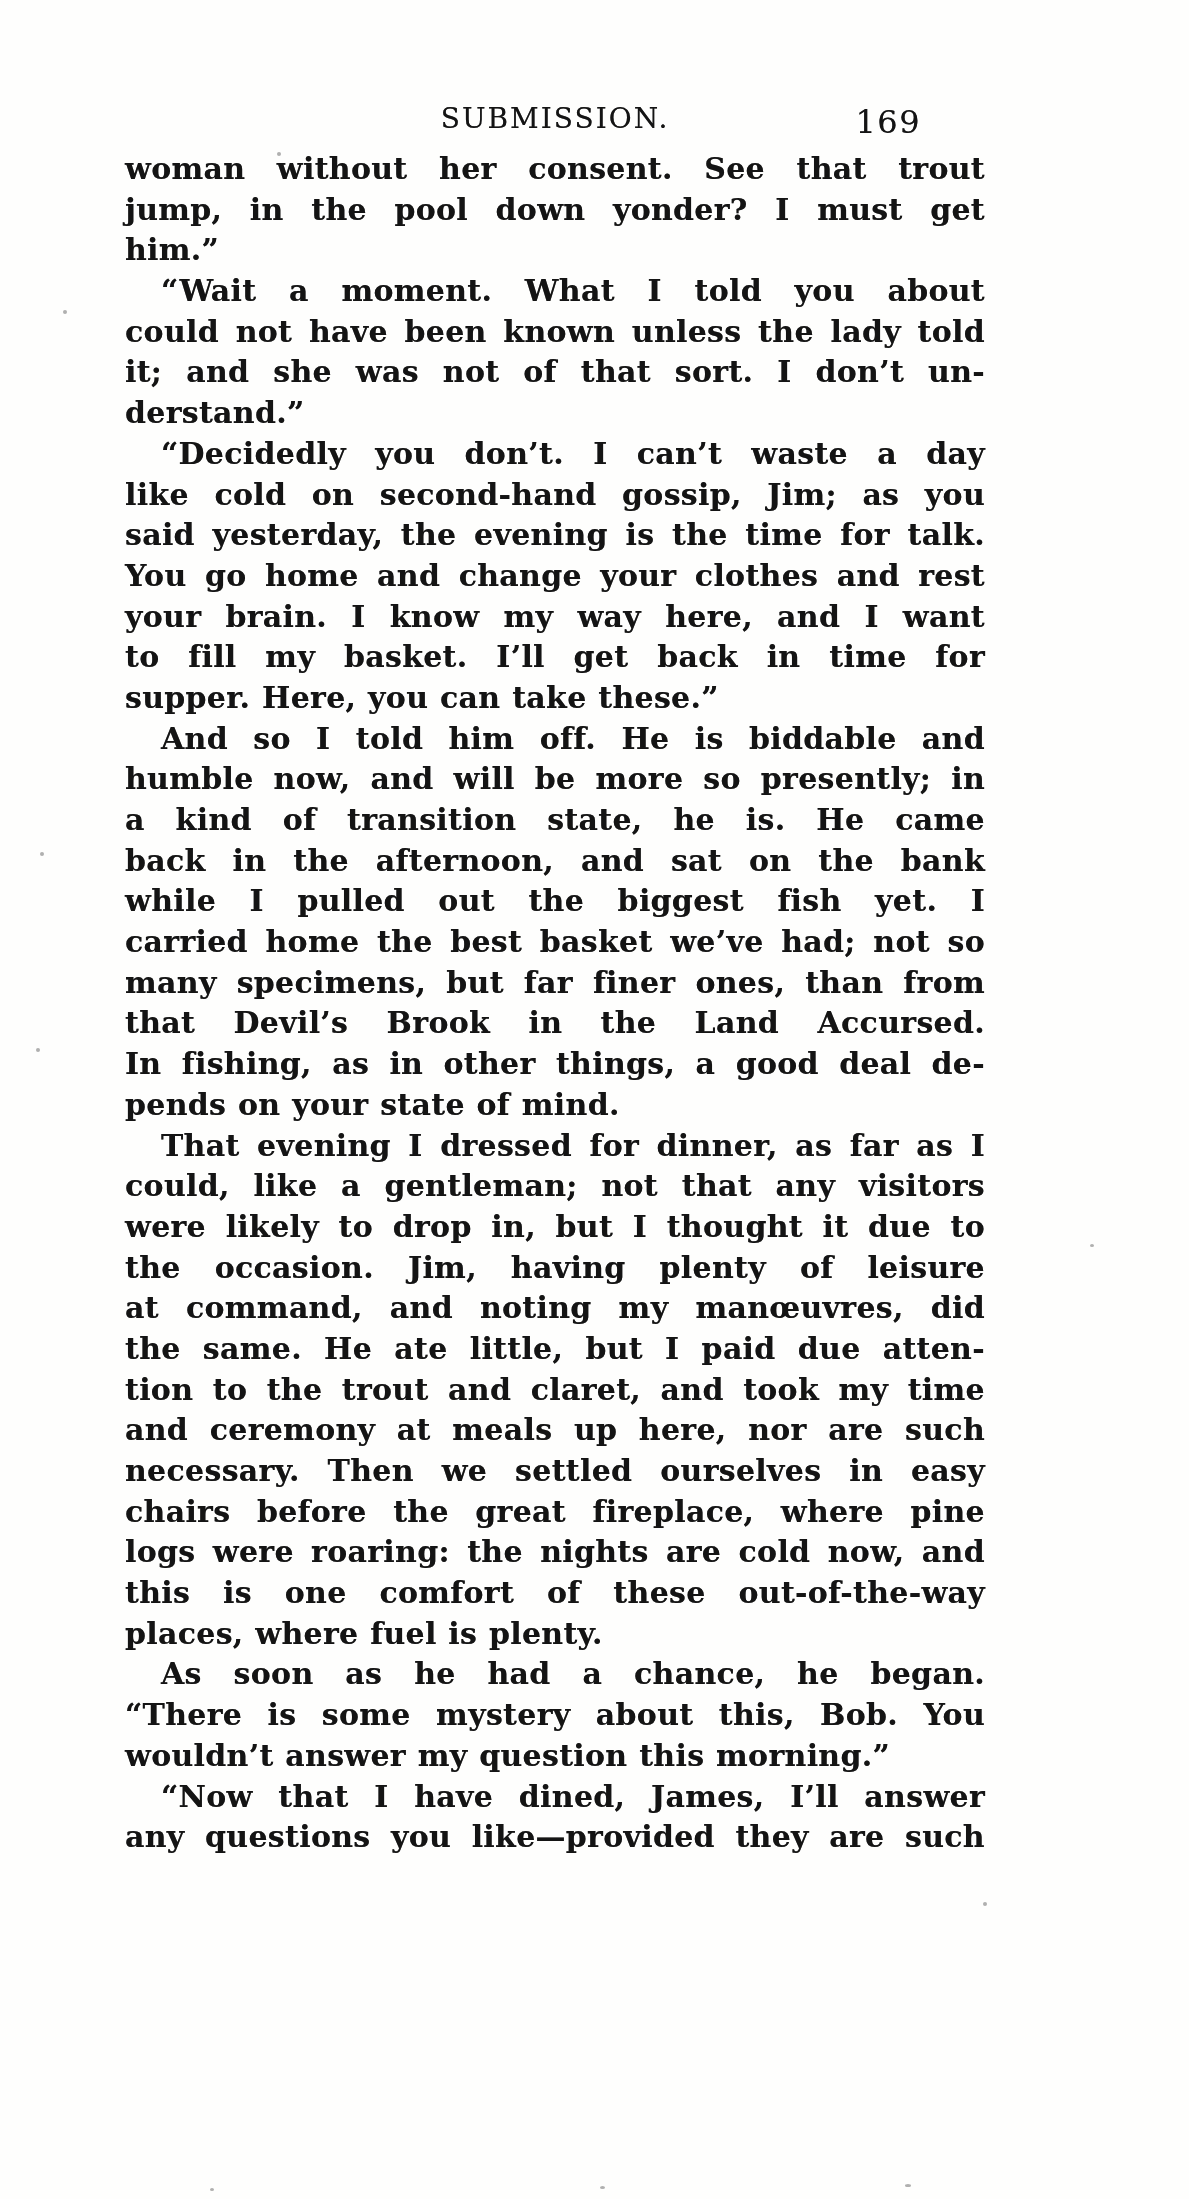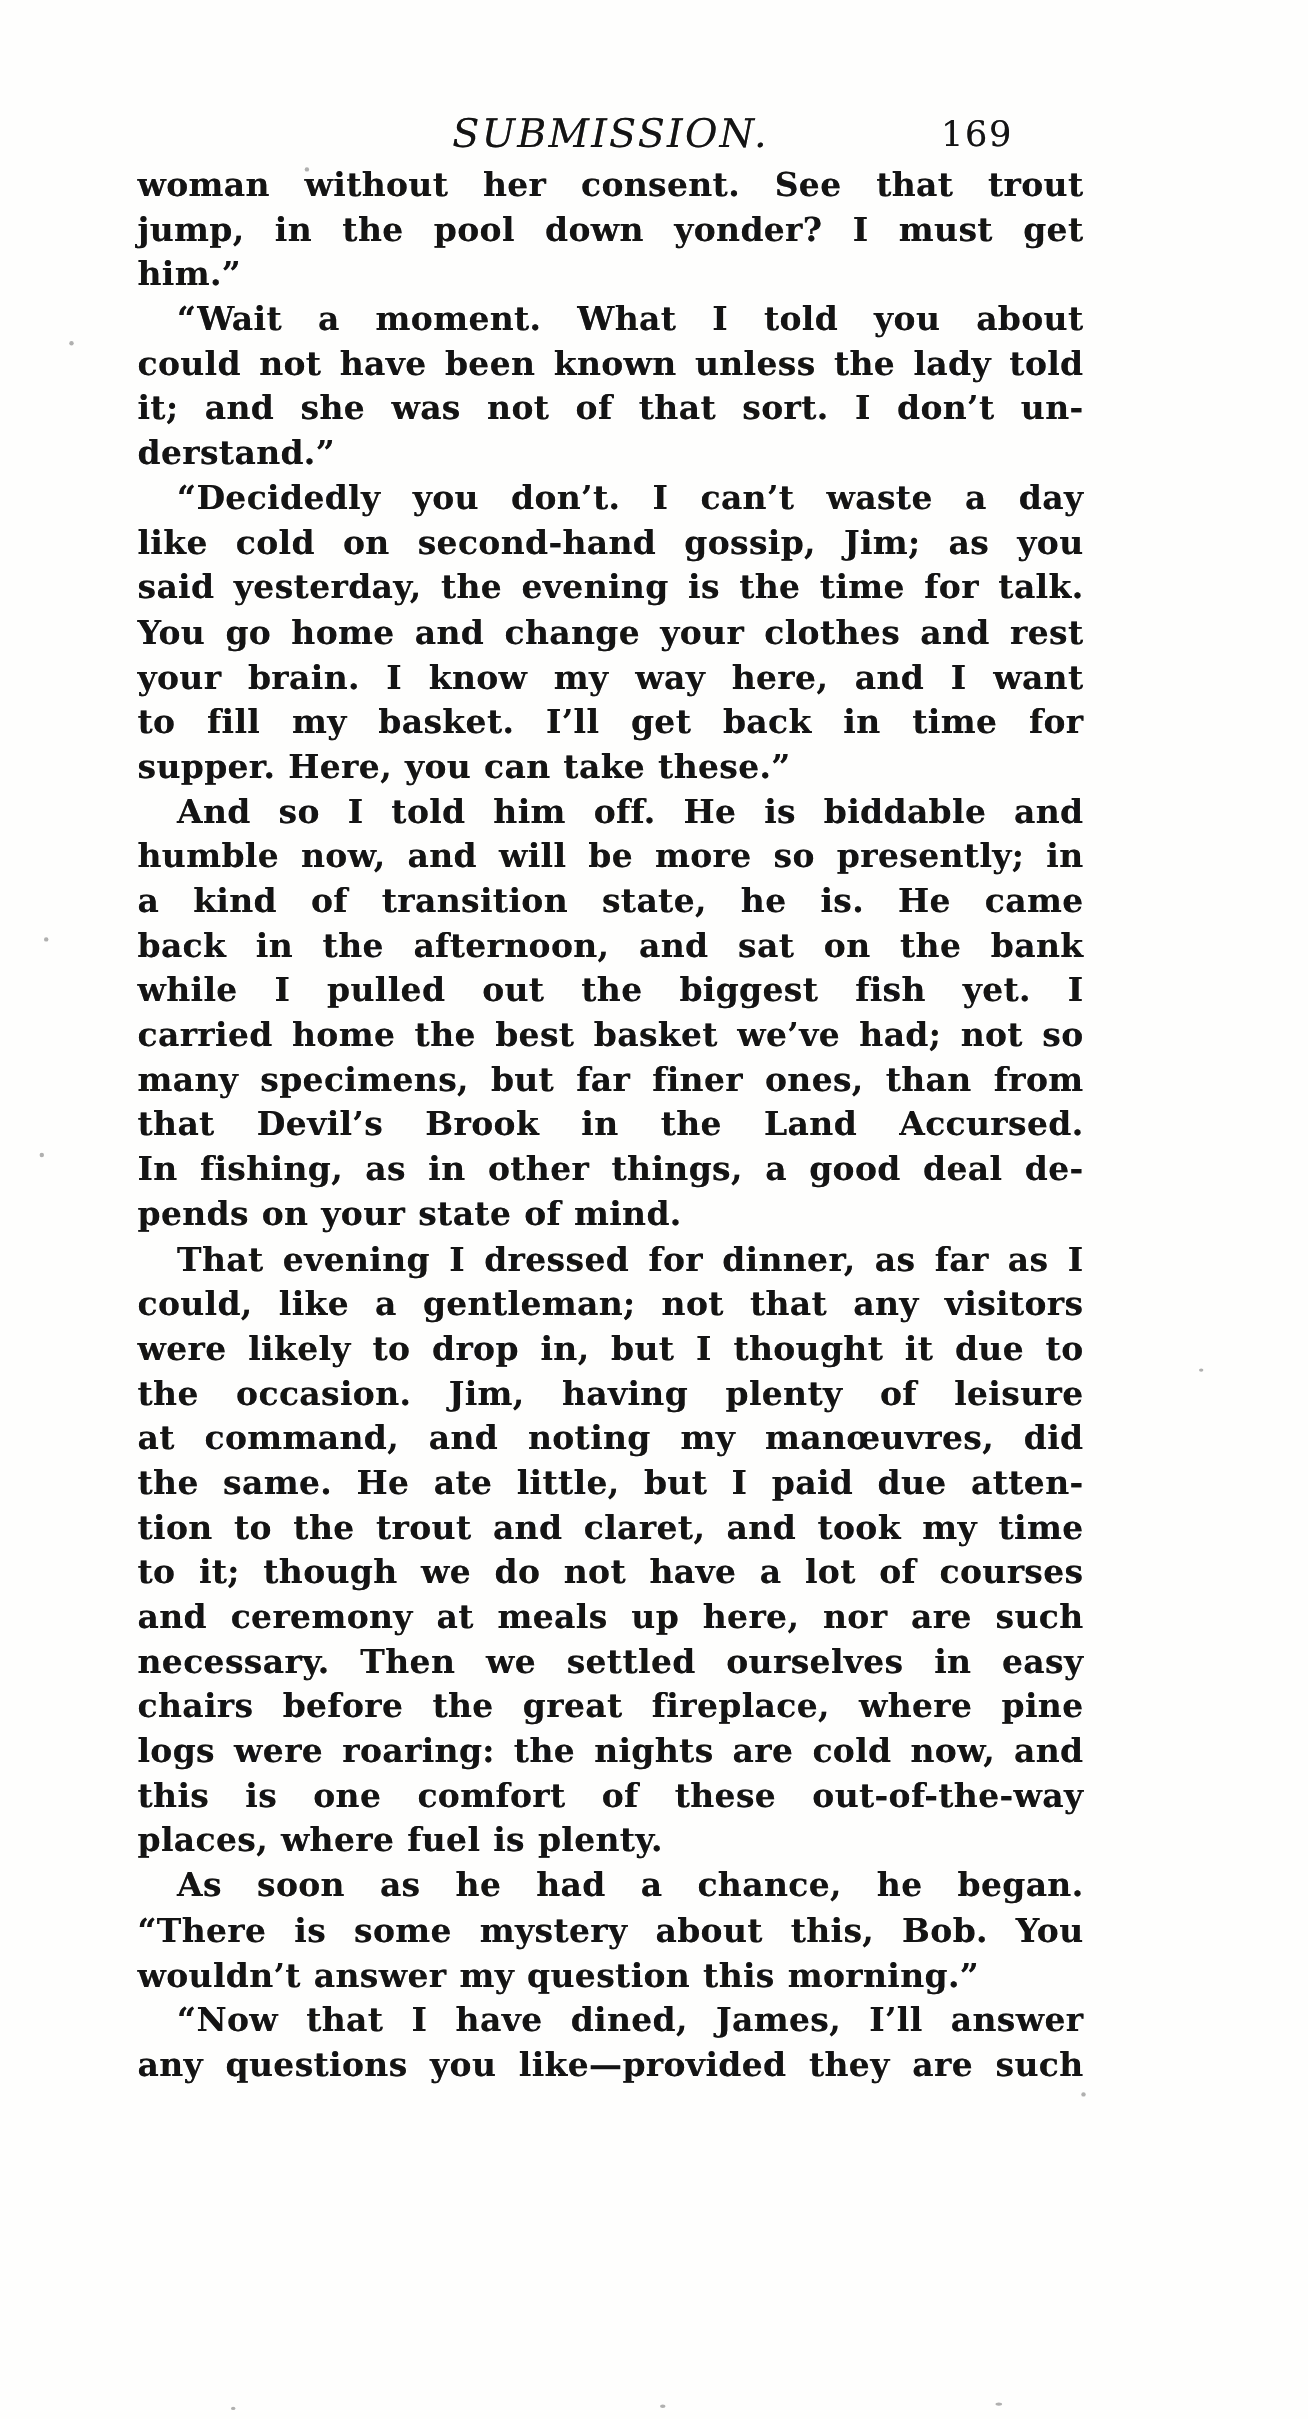--- a/index.html
+++ b/index.html
@@ -20,22 +20,21 @@
   }
   .header {
     position: absolute;
     top: 102px;
     left: 125px;
     width: 860px;
     height: 44px;
   }
   .running-title {
     text-align: center;
-    font-style: italic;
-    font-size: 36px;
+    font-size: 28px;
     letter-spacing: 2px;
     text-shadow: 0 0 0.5px rgba(0,0,0,0.55);
   }
   .page-number {
     position: absolute;
     top: 1px;
     right: 64px;
     font-size: 32px;
     letter-spacing: 1.5px;
     text-shadow: 0 0 0.5px rgba(0,0,0,0.55);
@@ -106,21 +105,20 @@
       <div class="line">that Devil’s Brook in the Land Accursed.</div>
       <div class="line">In fishing, as in other things, a good deal de-</div>
       <div class="line end">pends on your state of mind.</div>
       <div class="line indent">That evening I dressed for dinner, as far as I</div>
       <div class="line">could, like a gentleman; not that any visitors</div>
       <div class="line">were likely to drop in, but I thought it due to</div>
       <div class="line">the occasion. Jim, having plenty of leisure</div>
       <div class="line">at command, and noting my manœuvres, did</div>
       <div class="line">the same. He ate little, but I paid due atten-</div>
       <div class="line">tion to the trout and claret, and took my time</div>
-      <div class="line">to it; though we do not have a lot of courses</div>
       <div class="line">and ceremony at meals up here, nor are such</div>
       <div class="line">necessary. Then we settled ourselves in easy</div>
       <div class="line">chairs before the great fireplace, where pine</div>
       <div class="line">logs were roaring: the nights are cold now, and</div>
       <div class="line">this is one comfort of these out-of-the-way</div>
       <div class="line end">places, where fuel is plenty.</div>
       <div class="line indent">As soon as he had a chance, he began.</div>
       <div class="line">“There is some mystery about this, Bob. You</div>
       <div class="line end">wouldn’t answer my question this morning.”</div>
       <div class="line indent">“Now that I have dined, James, I’ll answer</div>

